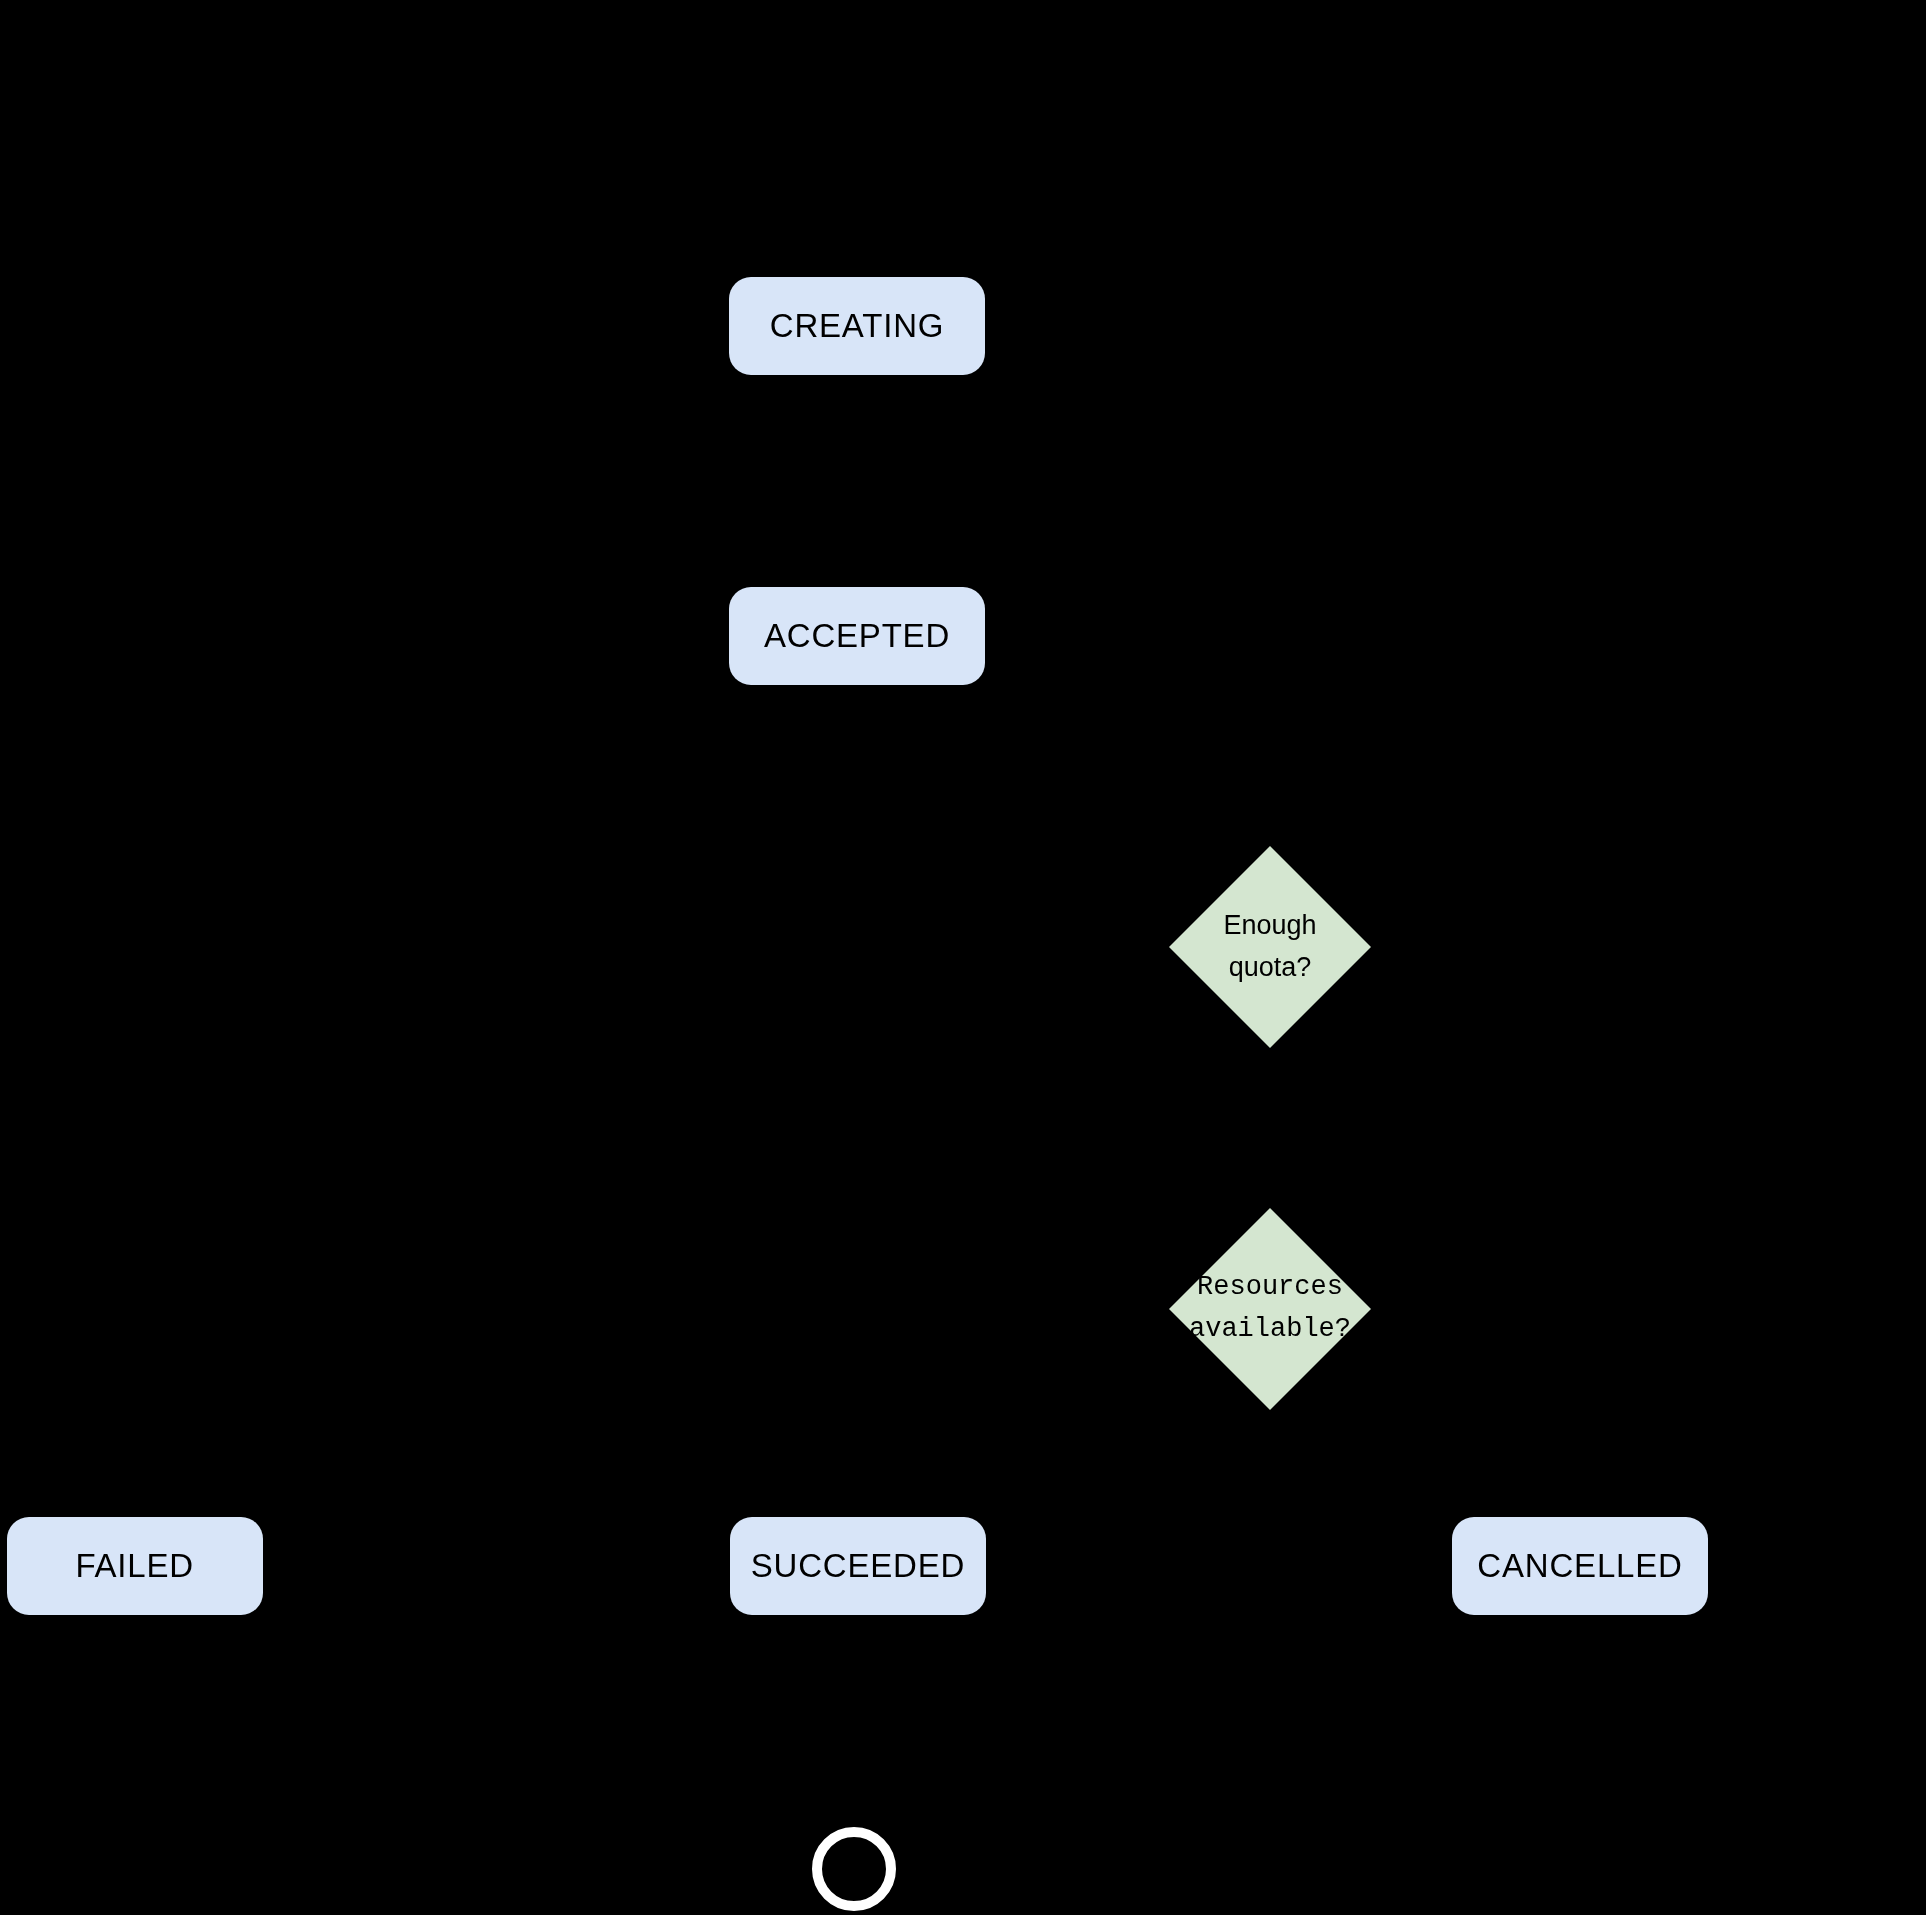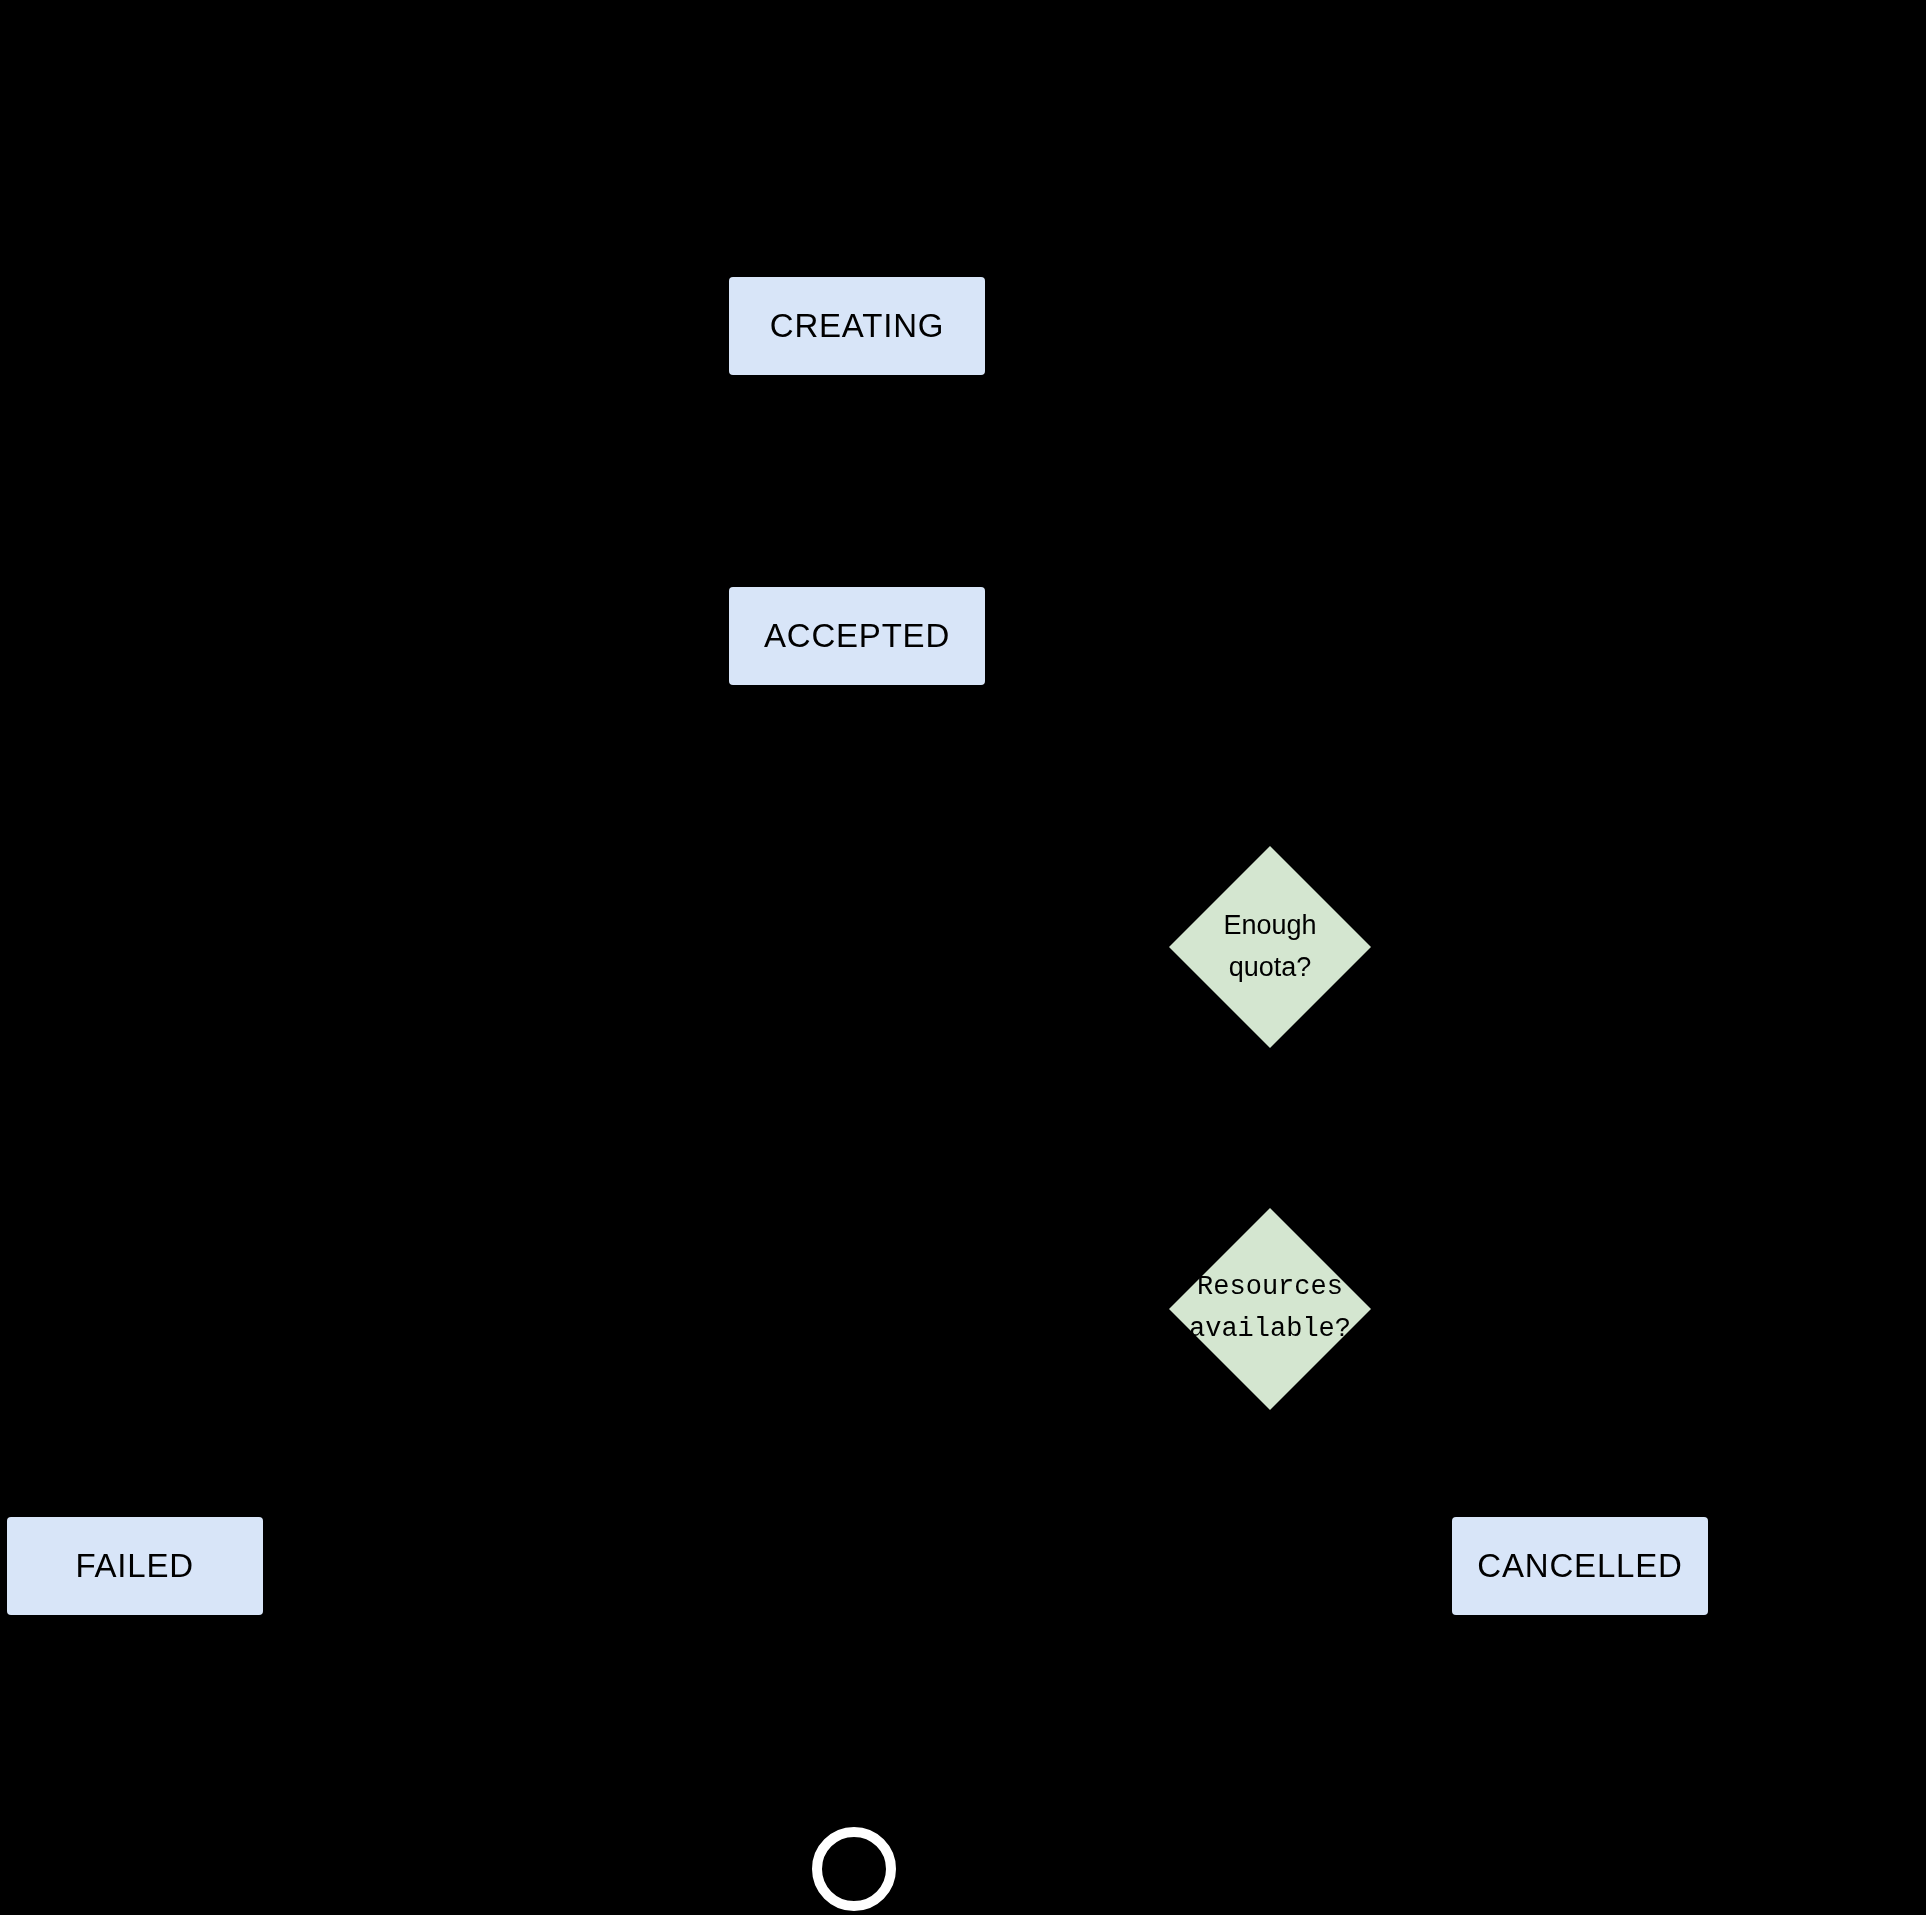--- a/index.html
+++ b/index.html
@@ -11,21 +11,21 @@
     position: relative;
     width: 1926px;
     height: 1916px;
     background: #000000;
     overflow: hidden;
     font-family: "Liberation Sans", sans-serif;
   }
   .state {
     position: absolute;
     background: #d8e5f8;
-    border-radius: 4px;
+    border-radius: 22px;
     display: flex;
     align-items: center;
     justify-content: center;
   }
   .state-label {
     font-size: 33px;
     letter-spacing: 0.8px;
     color: #000000;
     white-space: nowrap;
   }
@@ -78,20 +78,23 @@
   </div>
 
   <div class="state" style="left:6.7px; top:1517px; width:256px; height:98px;">
     <span class="state-label">FAILED</span>
   </div>
 
   <div class="state" style="left:729px; top:587px; width:256px; height:98px;">
     <span class="state-label">ACCEPTED</span>
   </div>
 
+  <div class="state" style="left:730px; top:1517px; width:256px; height:98px;">
+    <span class="state-label">SUCCEEDED</span>
+  </div>
 
   <div class="state" style="left:1452px; top:1517px; width:256px; height:98px;text-align:right;">
     <span class="state-label">CANCELLED</span>
   </div>
 
 
 
   <div class="decision" style="left:1169px; top:846px;">
     <svg width="202" height="202" viewBox="0 0 392 392">
       <polygon points="196,0 392,196 196,392 0,196"></polygon>

